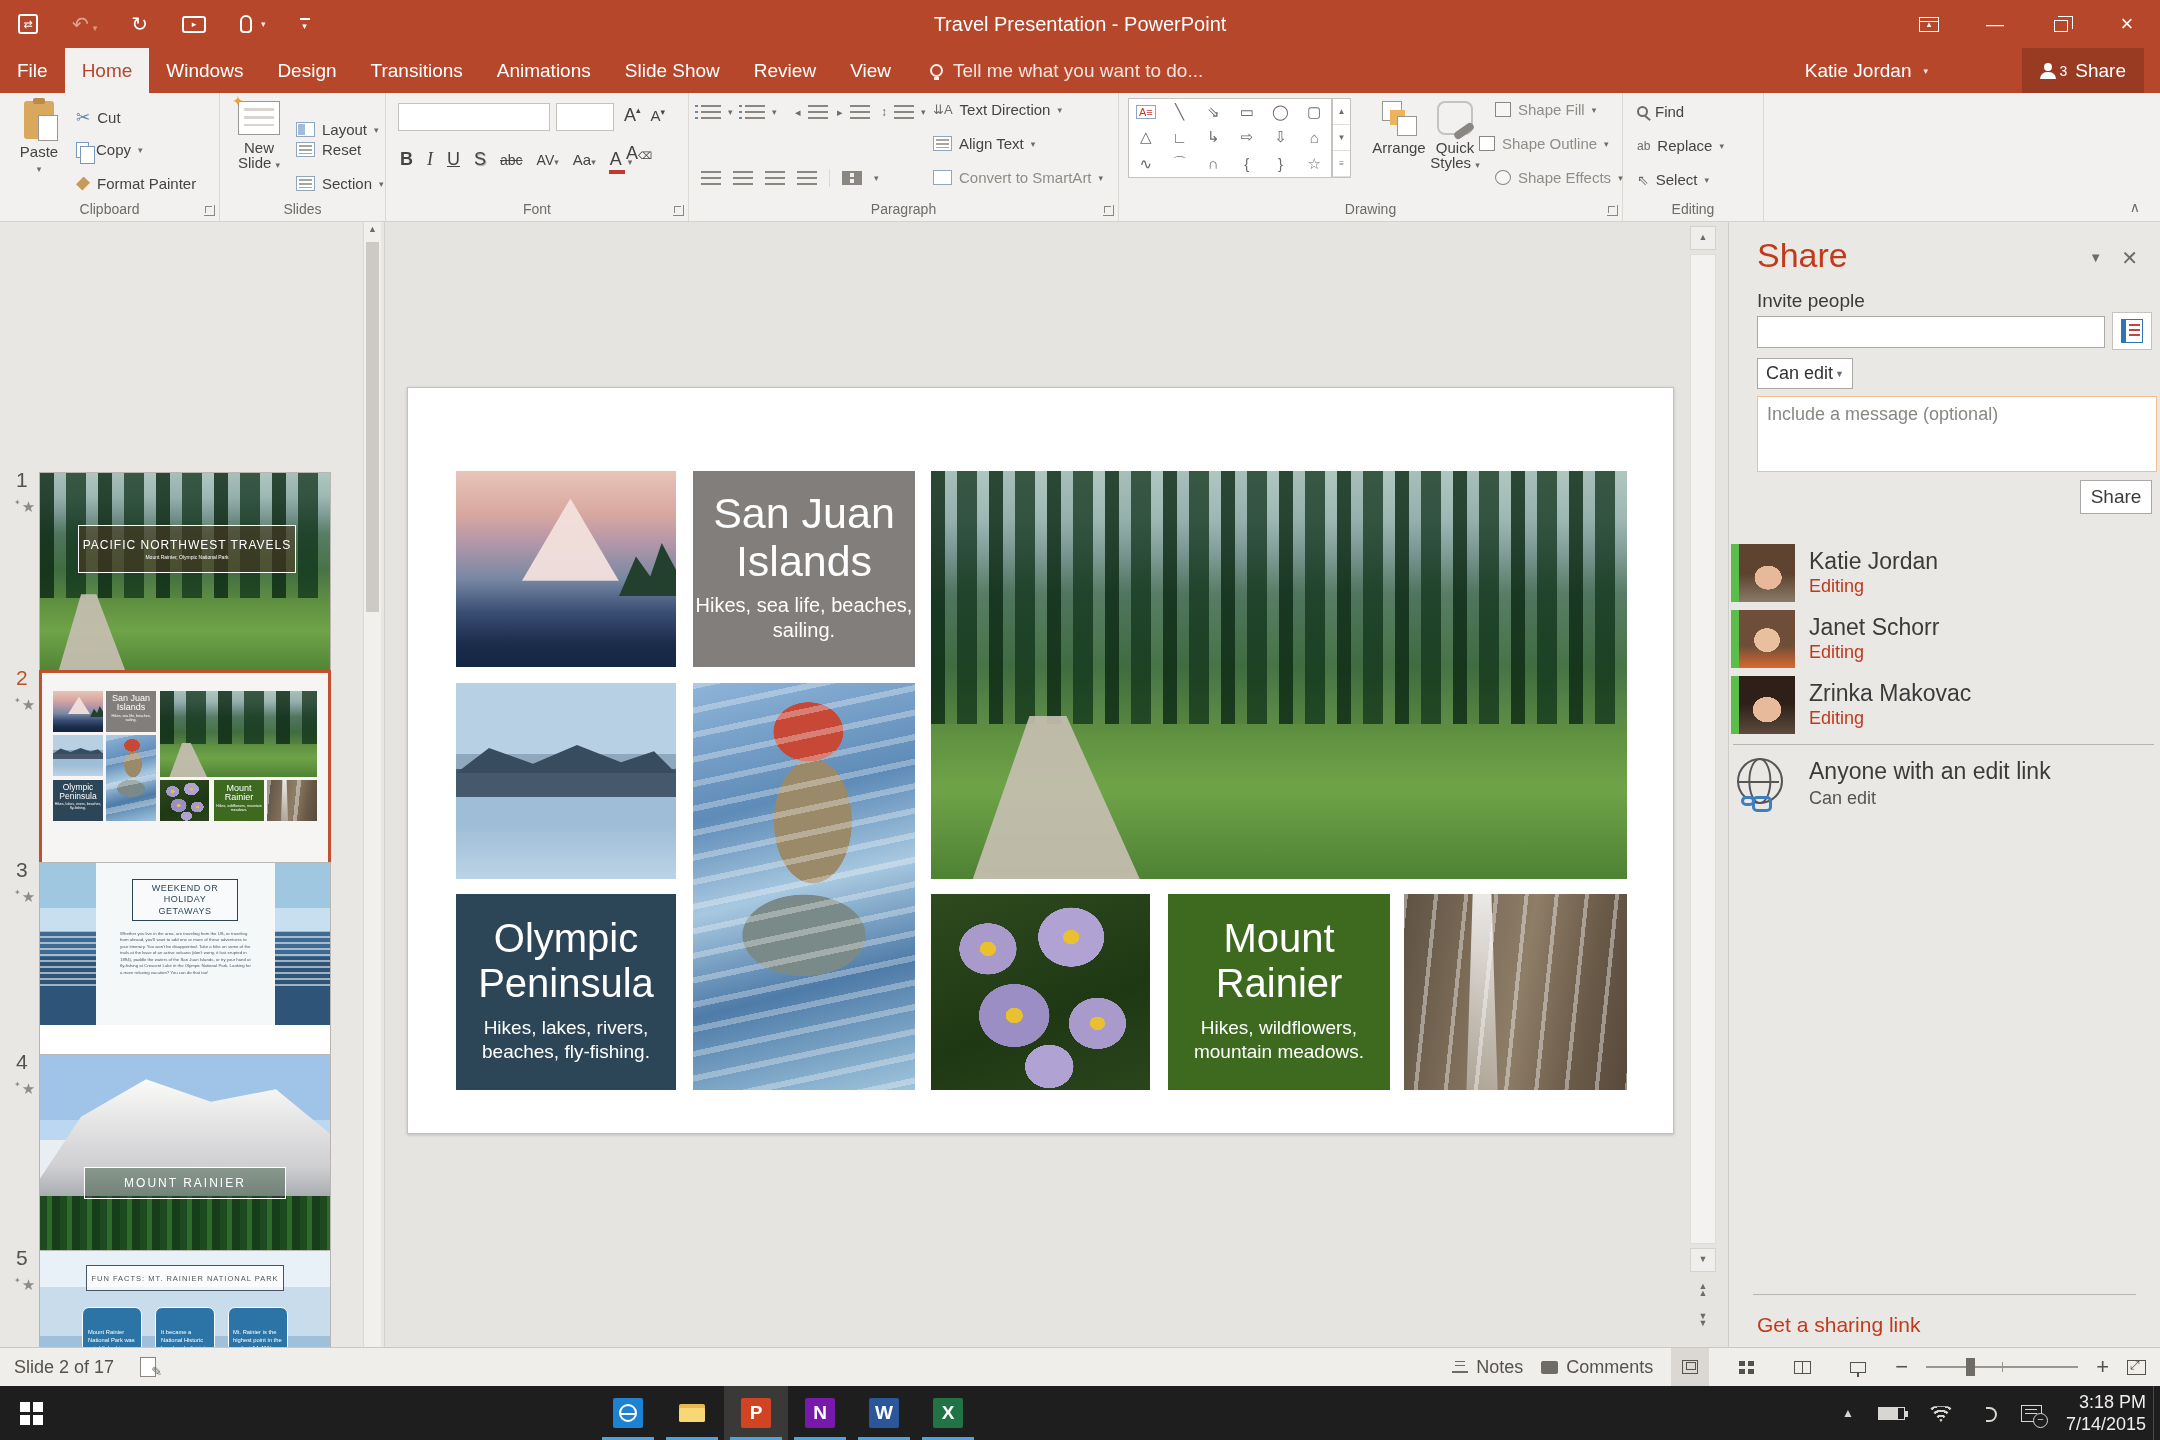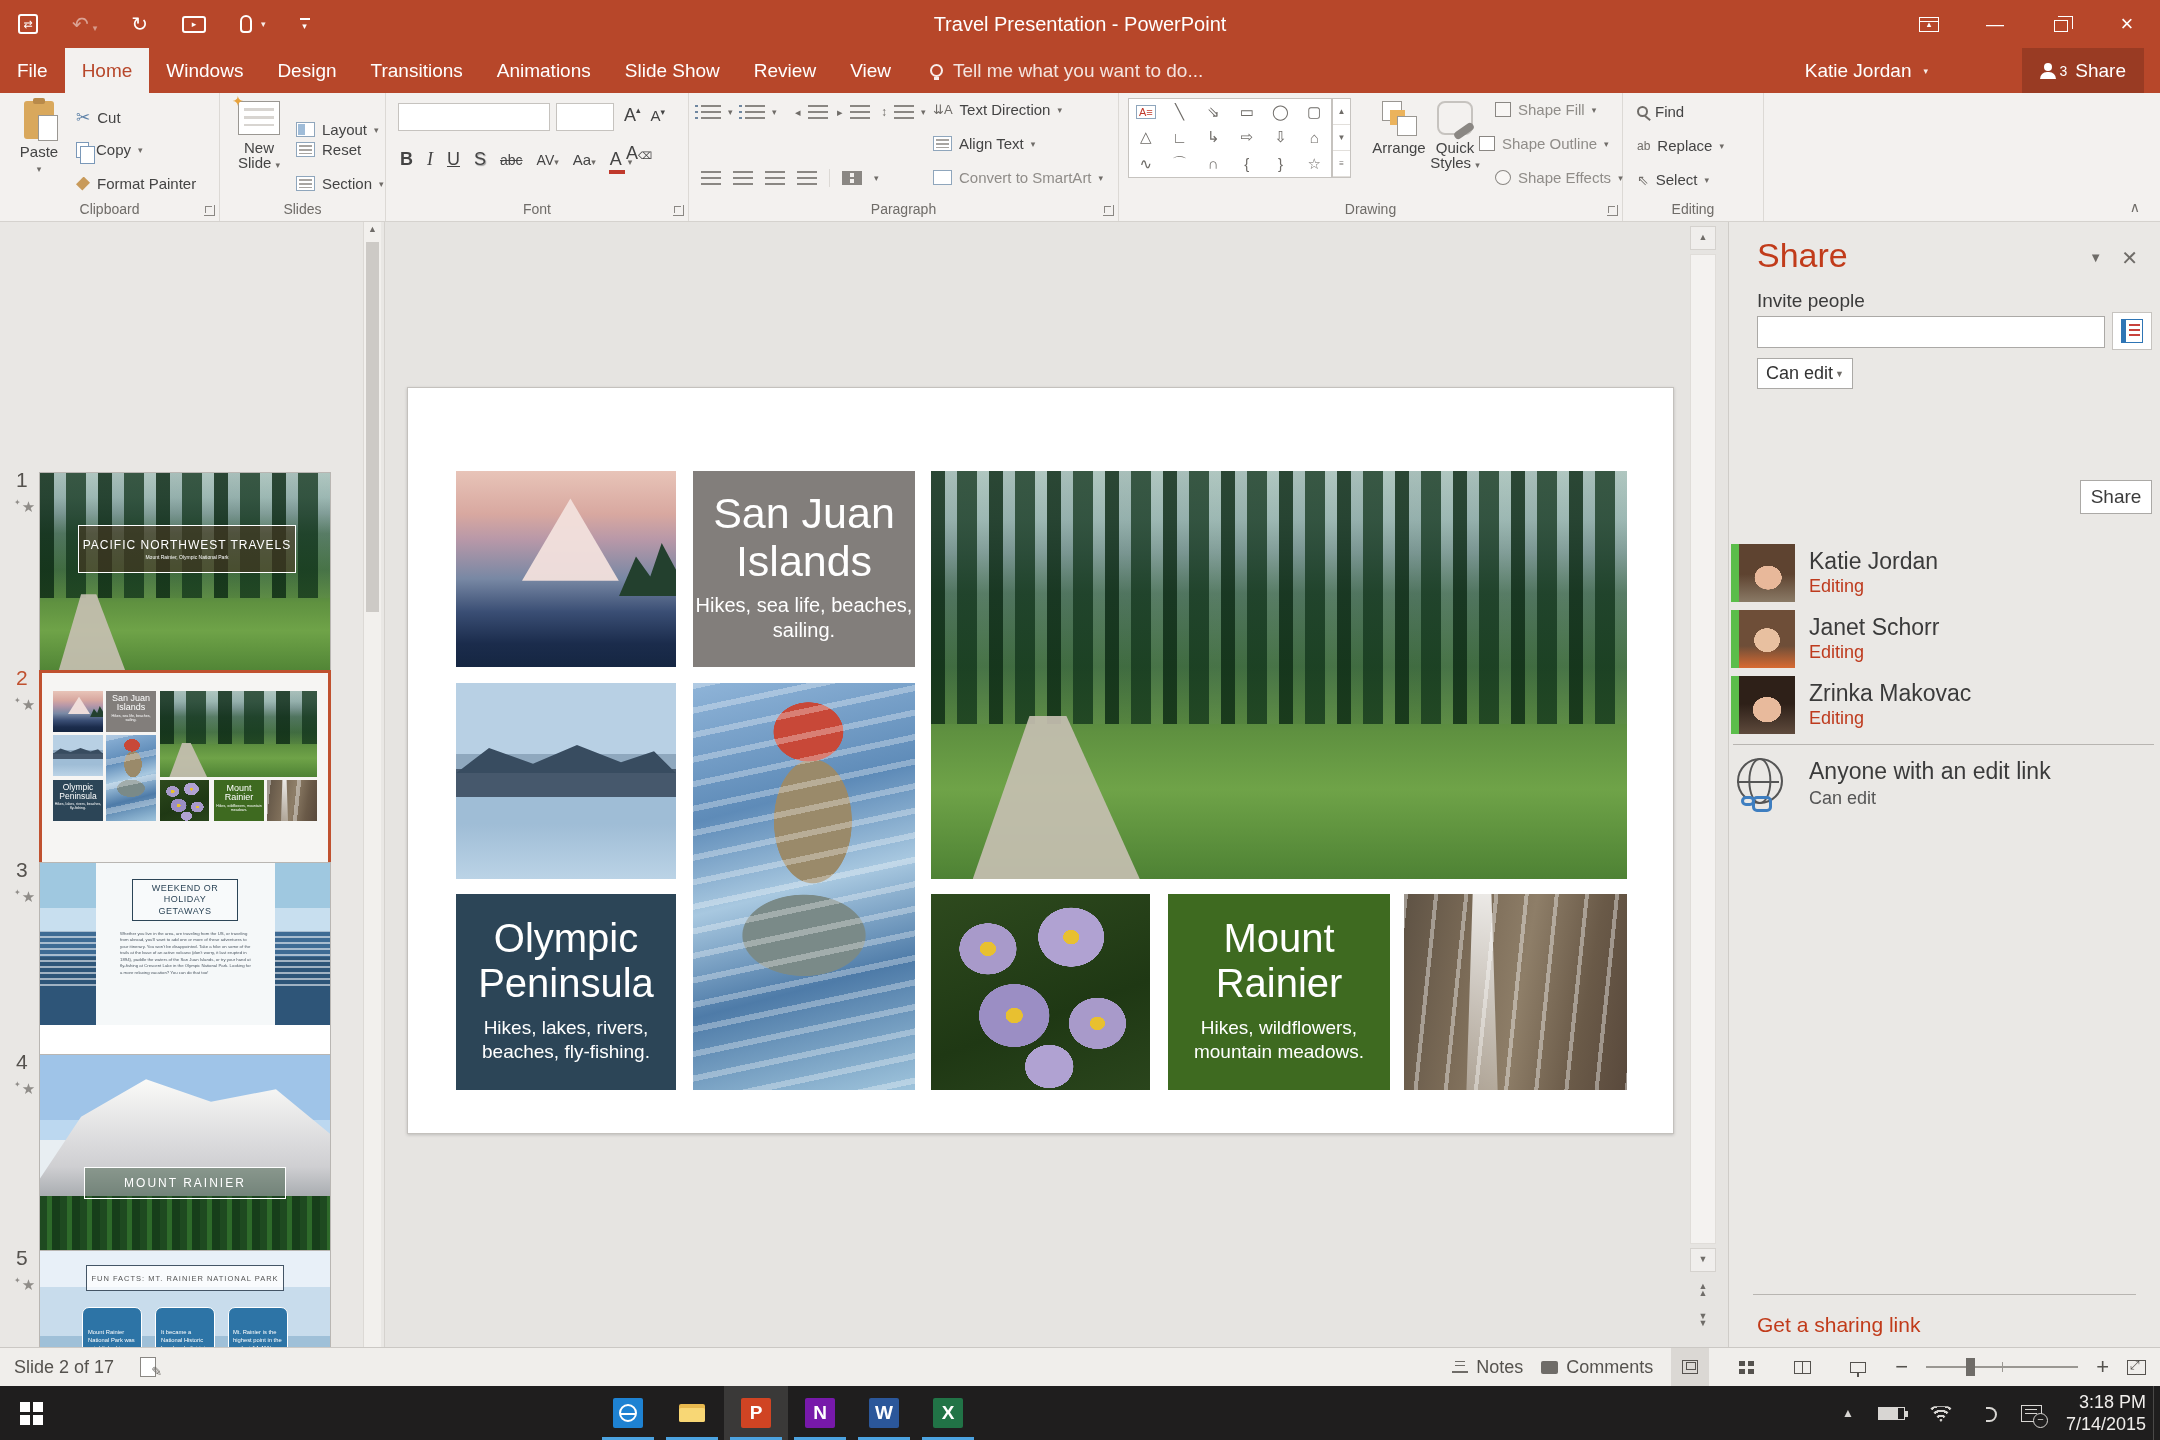--- a/index.html
+++ b/index.html
@@ -594,20 +594,21 @@
     <span class="share-close">✕</span>
     <div class="share-label">Invite people</div>
     <input class="share-input" style="">
     <span class="ic-book">
         <i></i>
       </span>
     <div class="perm">
         <span>Can edit</span>
         <span class="car">▼</span>
       </div>
+    <textarea class="msg" placeholder="Include a message (optional)" style=""></textarea>
     <div class="share-go">Share</div>
 
     <div class="person" style="top:322px">
       <span class="av av-katie">
           <i></i>
           <b></b>
         </span>
       <span class="nm">Katie Jordan</span>
       <span class="st">Editing</span>
     </div>

